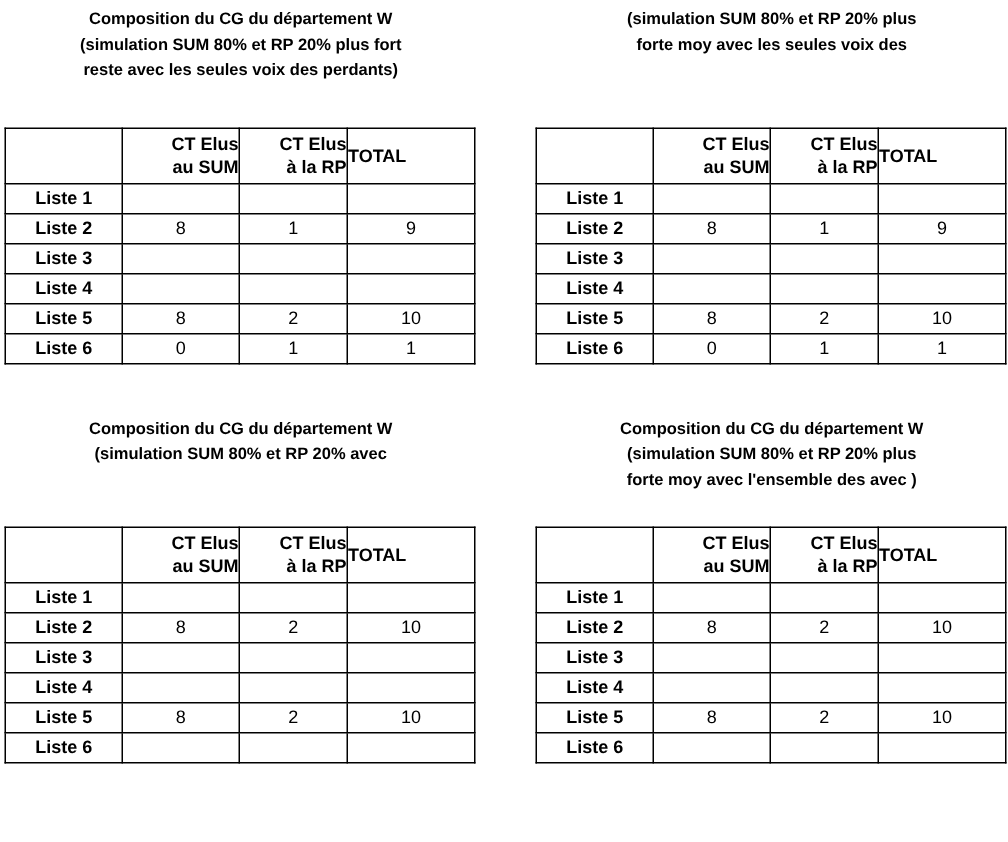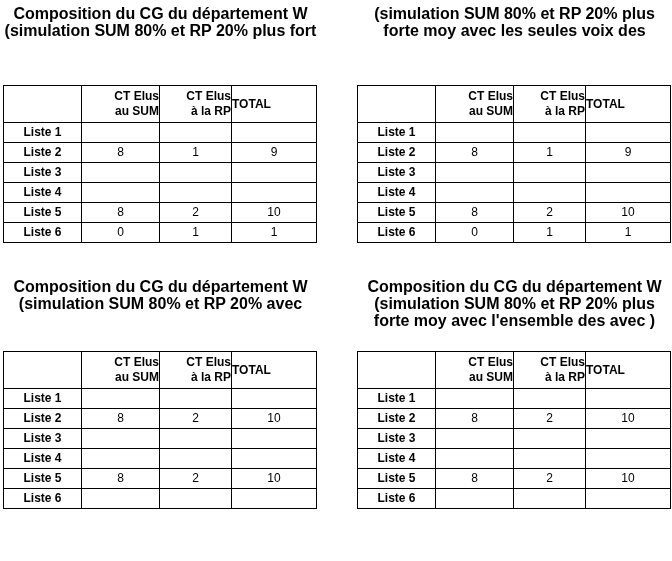--- a/index.html
+++ b/index.html
@@ -9,21 +9,21 @@
     background: #ffffff; color: #000000;
     font-family: "Liberation Sans", sans-serif;
     position: relative; overflow: hidden;
   }
   .panel { position: absolute; width: 315px; }
   .panel.tl { left: 3px;   top: 5px; }
   .panel.tr { left: 357px; top: 5px; }
   .panel.bl { left: 3px;   top: 278px; }
   .panel.br { left: 357px; top: 278px; }
 
-  .title { text-align: center; font-weight: bold; font-size: 16px; line-height: 17px; height: 51px; }
+  .title { text-align: center; font-weight: bold; font-size: 11px; line-height: 17px; height: 51px; }
   .tl .grid, .tr .grid { margin-top: 29px; }
   .bl .grid, .br .grid { margin-top: 22px; }
 
   table.grid { border-collapse: collapse; table-layout: fixed; width: 313px; }
   .grid col.c0 { width: 78px; }
   .grid col.c1 { width: 78px; }
   .grid col.c2 { width: 72px; }
   .grid col.c3 { width: 85px; }
   .grid th, .grid td {
     border: 1px solid #000;
@@ -42,20 +42,21 @@
   .grid td.label { font-weight: bold; text-align: center; margin-top: 12px; }
   .grid td.val { font-weight: normal; text-align: center; }
 </style>
 </head>
 <body>
 
 <section class="panel tl">
   <div class="title">
     <div>Composition du CG du département W</div>
     <div>(simulation SUM 80% et RP 20% plus fort</div>
+    <div>reste avec les seules voix des perdants)</div>
   </div>
   <table class="grid">
     <colgroup>
         <col class="c0">
         <col class="c1">
         <col class="c2">
         <col class="c3">
       </colgroup>
     <thead>
       <tr>

